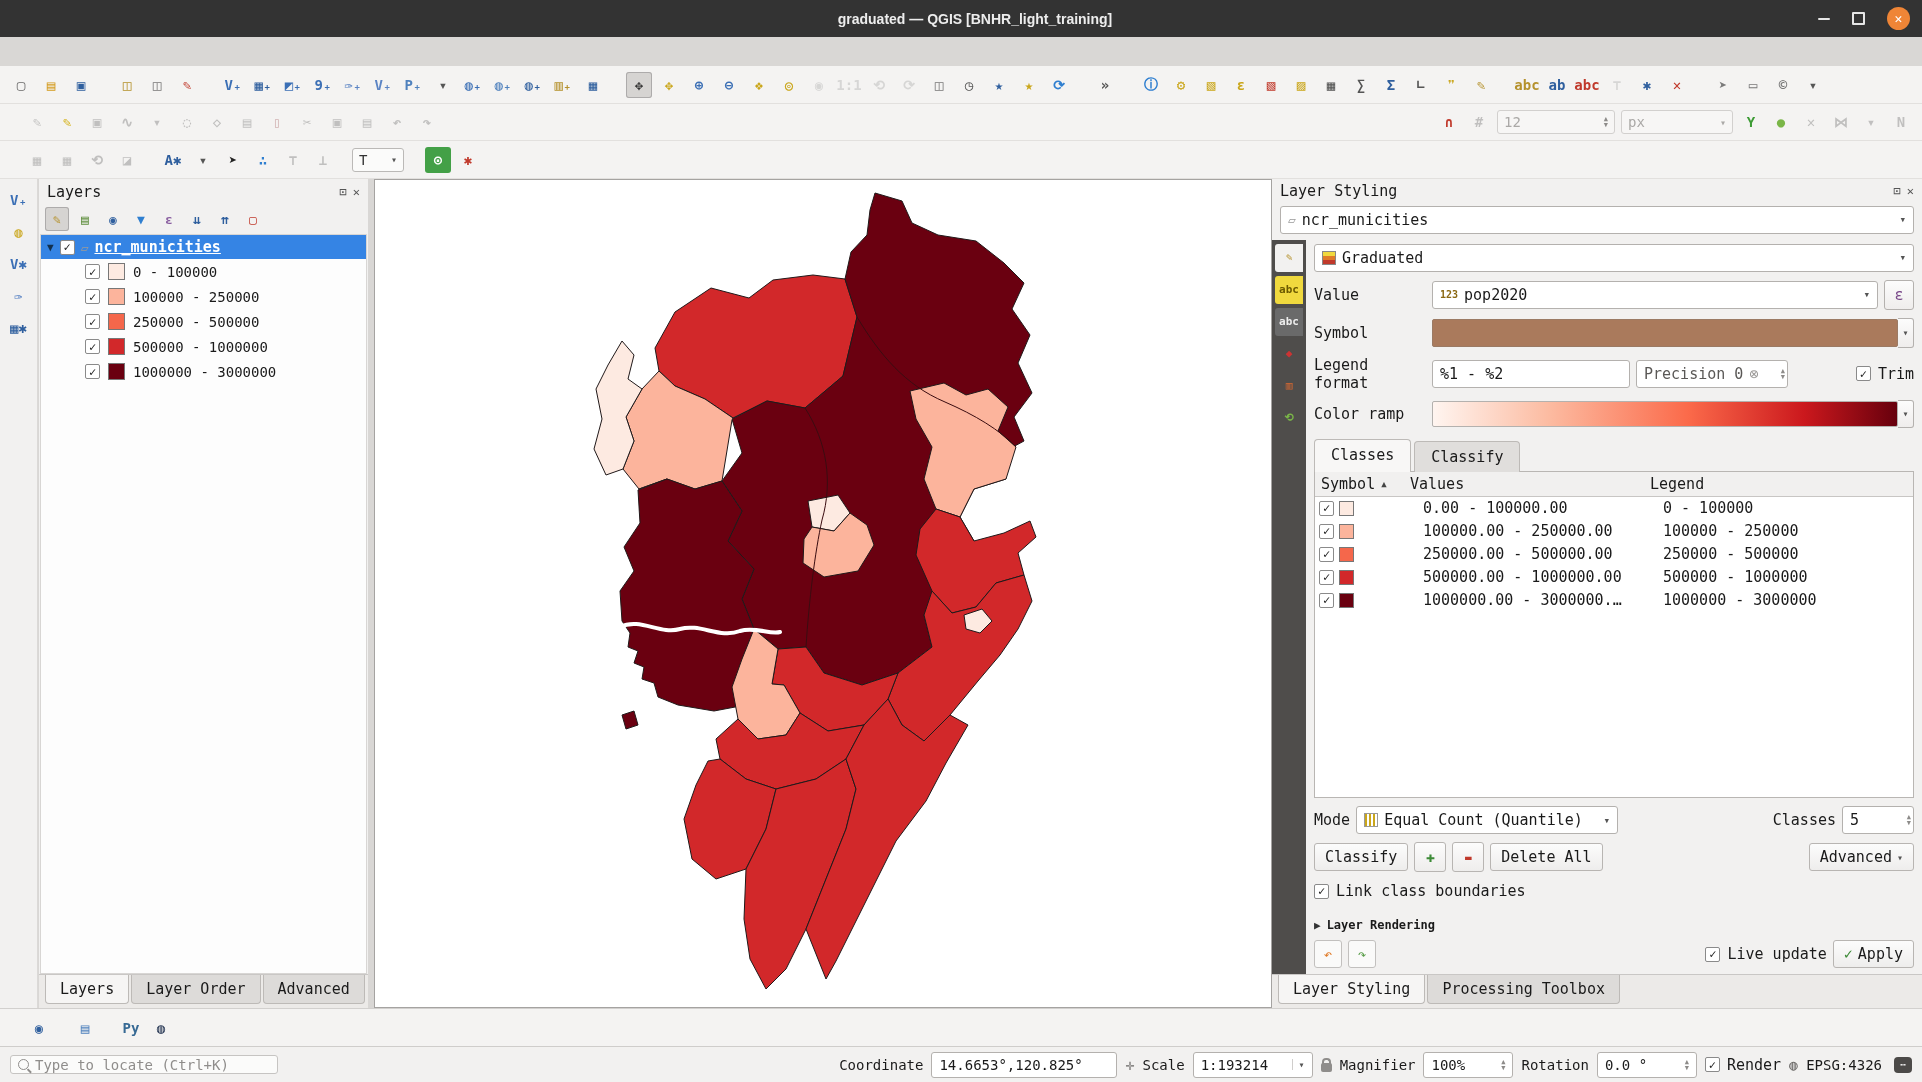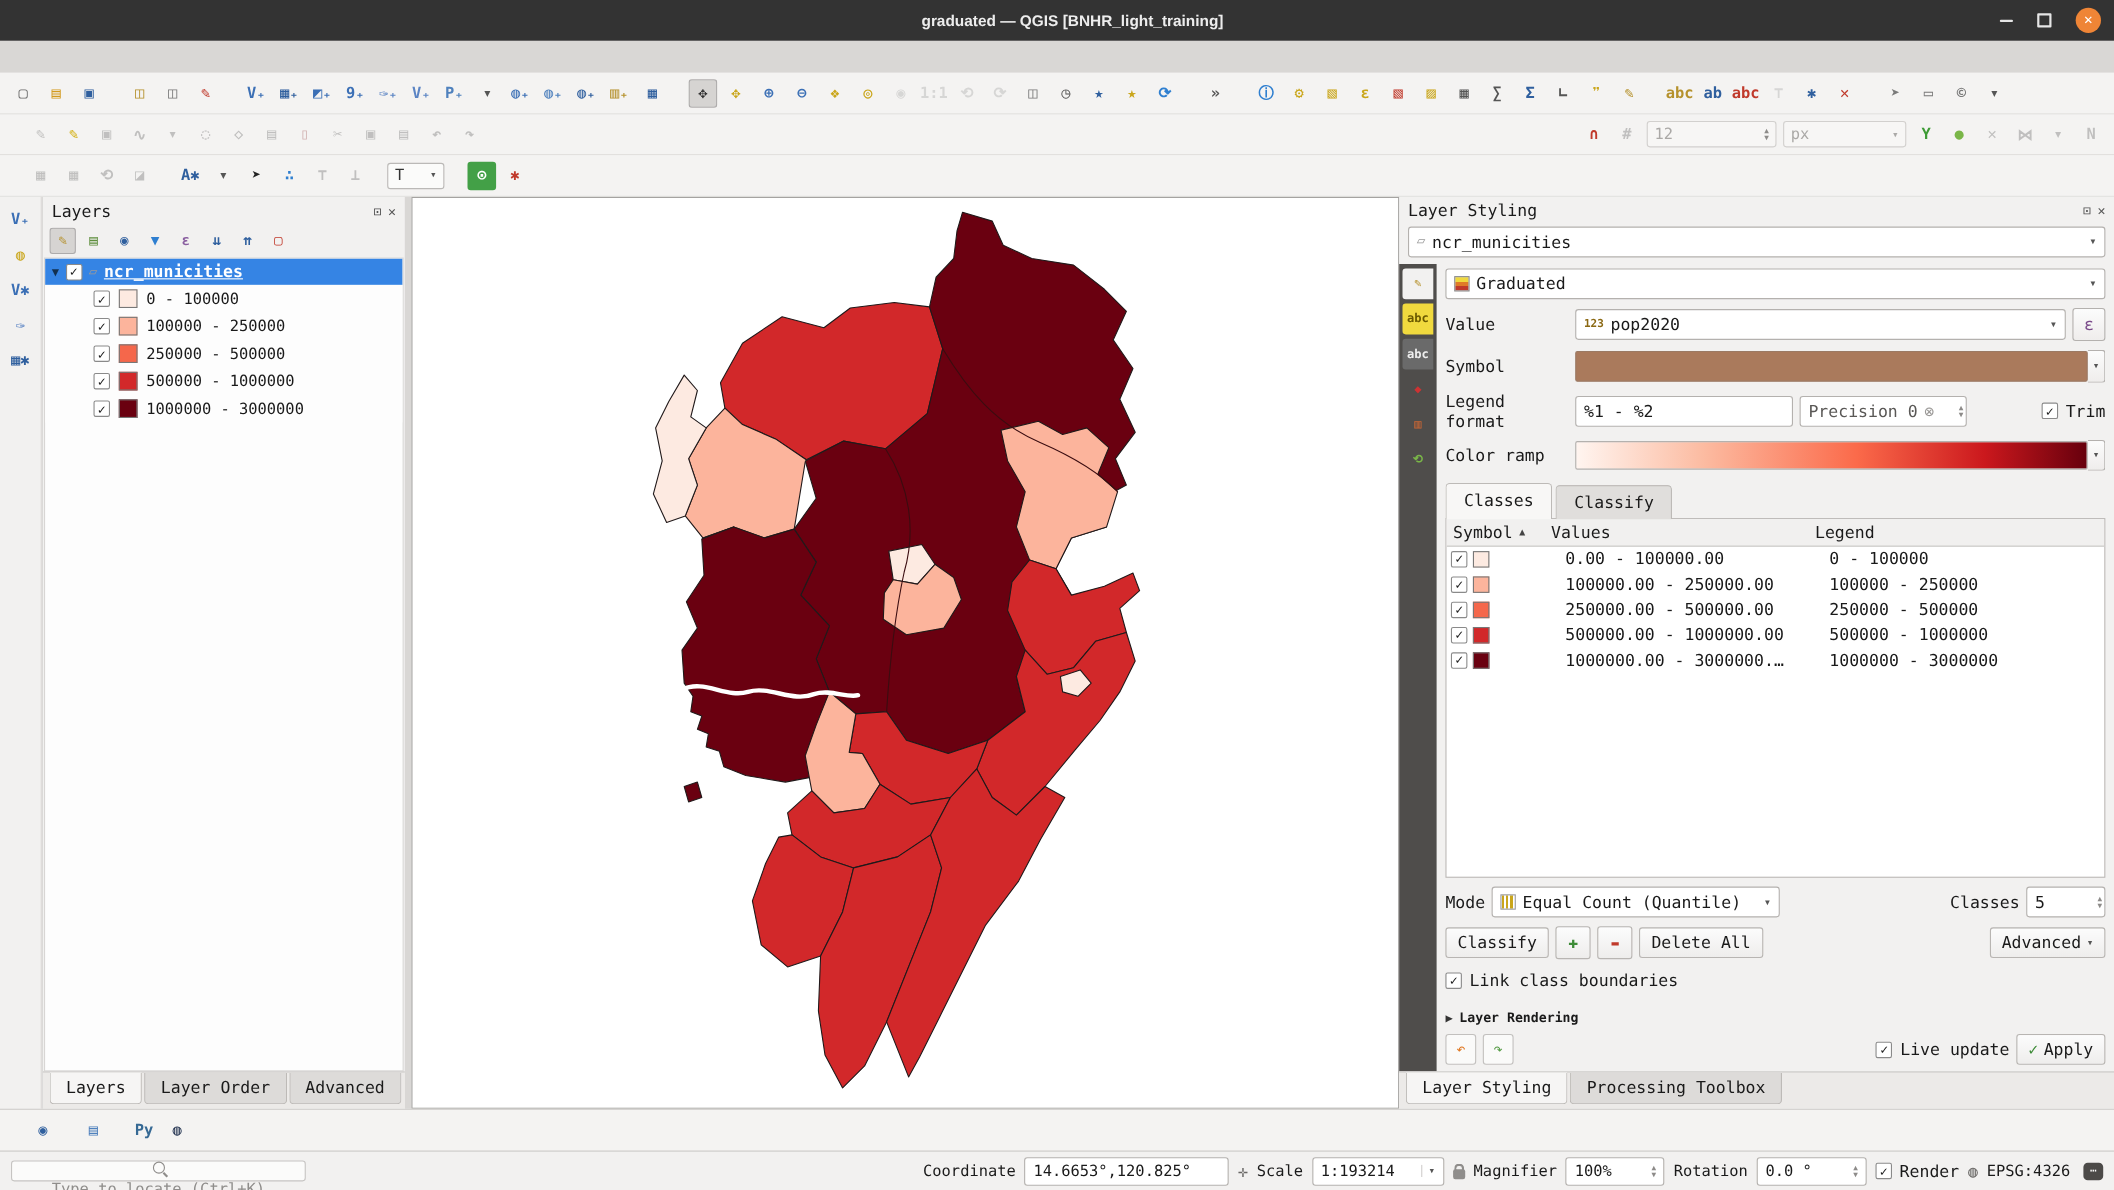--- a/index.html
+++ b/index.html
@@ -99,21 +99,21 @@
   .bold-label{font-weight:bold;font-size:12px;}
   .rd-actions{display:flex;align-items:center;gap:6px;margin:4px 0 6px 0;}
   .undo-redo{width:26px;height:26px;border:1px solid #c2c0be;border-radius:3px;background:#fafaf9;
        display:flex;align-items:center;justify-content:center;font-size:14px;}
   
   .plugrow{position:absolute;left:0;top:1008px;width:100%;height:38px;background:#f4f3f2;
        border-top:1px solid #d2d0ce;display:flex;align-items:center;padding:0 8px;box-sizing:border-box;}
   .statusbar{position:absolute;left:0;top:1046px;width:100%;height:36px;background:#f2f1f0;border-top:1px solid #cfcdcb;
        display:flex;align-items:center;padding:0 10px;box-sizing:border-box;gap:8px;font-size:14px;}
   .locate{width:268px;height:19px;border:1px solid #c6c4c2;border-radius:3px;background:#fbfbfa;color:#8f8d8b;
-       display:flex;align-items:center;padding:0 7px;gap:6px;box-sizing:border-box;flex-direction:column;}
+       display:flex;align-items:center;padding:0 7px;gap:6px;box-sizing:border-box;}
   .mag-ico{width:9px;height:9px;border:1.5px solid #8f8d8b;border-radius:50%;position:relative;flex:0 0 auto;}
   .mag-ico::after{content:"";position:absolute;width:5px;height:1.5px;background:#8f8d8b;right:-4px;bottom:-2px;transform:rotate(45deg);}
   .sb-input{background:#fff;border:1px solid #b4b1ae;border-radius:3px;height:26px;display:flex;align-items:center;
        padding:4px 7px;box-sizing:border-box;white-space:nowrap;}
   .sb-ico{color:#6a6866;font-size:15px;}
   .lock{width:11px;height:9px;background:#8f8d8b;border-radius:2px;position:relative;margin-top:5px;}
   .lock::before{content:"";position:absolute;left:1px;top:-5px;width:5px;height:5px;border:2px solid #8f8d8b;
        border-bottom:none;border-radius:4px 4px 0 0;}
   .bubble{width:18px;height:16px;background:#4c4a48;border-radius:4px;color:#fff;font-size:10px;
        display:flex;align-items:center;justify-content:center;margin-left:4px;}

